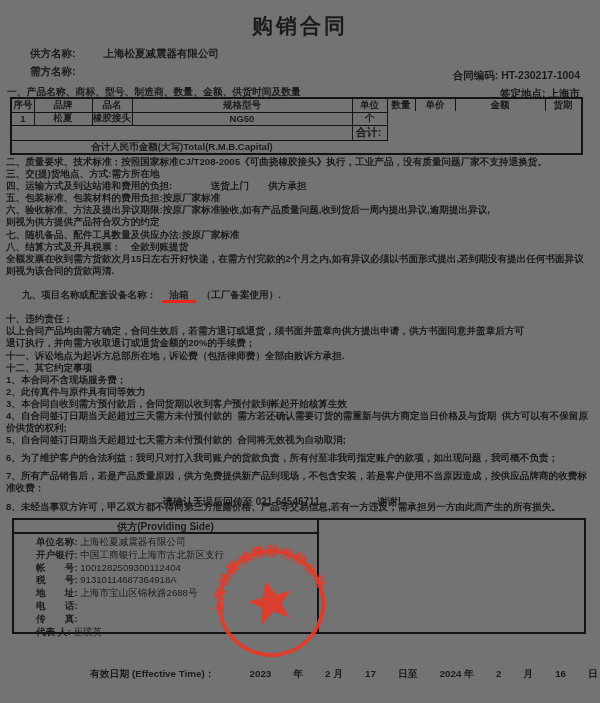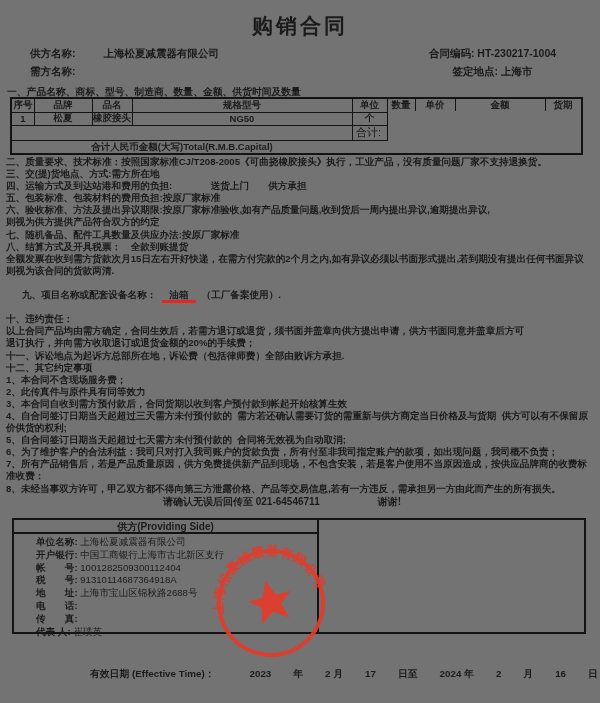--- a/index.html
+++ b/index.html
@@ -9,36 +9,36 @@
     font-family:"Liberation Sans", sans-serif; color:#1b1b1b; overflow:hidden;
   }
   
   .title { position:absolute; top:12px; left:0; right:0; text-align:center;
            font-size:21px; font-weight:bold; letter-spacing:3px; }
   
   .hdr { position:absolute; left:30px; right:20px; display:flex; justify-content:space-between;
          font-size:10.5px; font-weight:bold; }
   .hdr .left-part { display:flex; gap:28px; }
   .hdr-1 { top:47px; } .hdr-2 { top:65px; }
-  .hdr .right-part { width:175px; text-align:center; }
+  .hdr .right-part { width:175px; text-align:right;margin-top:22px; }
   
   .sec1 { position:absolute; left:7px; top:86px; font-size:9.8px; font-weight:600; }
   
   .ptable { position:absolute; left:10px; top:97px; width:573px; height:58px;
             border:2px solid #141414; font-size:9.5px; font-weight:600; }
   .vline { position:absolute; width:1px; background:#141414; }
   .hline { position:absolute; height:1px; background:#141414; }
   .cell { position:absolute; display:flex; align-items:center; justify-content:center;
           white-space:nowrap; overflow:hidden; }
-  .total-cell { font-size:11px; font-weight:normal; }
+  .total-cell { font-size:11px; font-weight:bold; }
   
   .clauses { position:absolute; left:6px; top:156px; width:588px;
              font-size:9.6px; line-height:12.1px; font-weight:600; }
   .cl { white-space:pre-wrap; }
-  .loose > .cl { }
+  .loose > .cl { margin-top:6px; }
   .hl { border-bottom:3px solid #e8251c; padding:0 7px; margin:4px 6px; }
   
   .confirm { position:absolute; left:0; right:0; top:495px; display:flex;
              justify-content:center; gap:58px; font-size:10px; font-weight:600;
              transform:translateX(-18px); }
   
   .btable { position:absolute; left:12px; top:518px; width:574px; height:116px;
             border:2px solid #141414; font-size:9.6px; }
   .btable .divider { position:absolute; left:303px; top:0; bottom:0; width:2px; background:#141414; }
   .bt-head { position:absolute; left:0; top:0; width:303px; height:14px;

